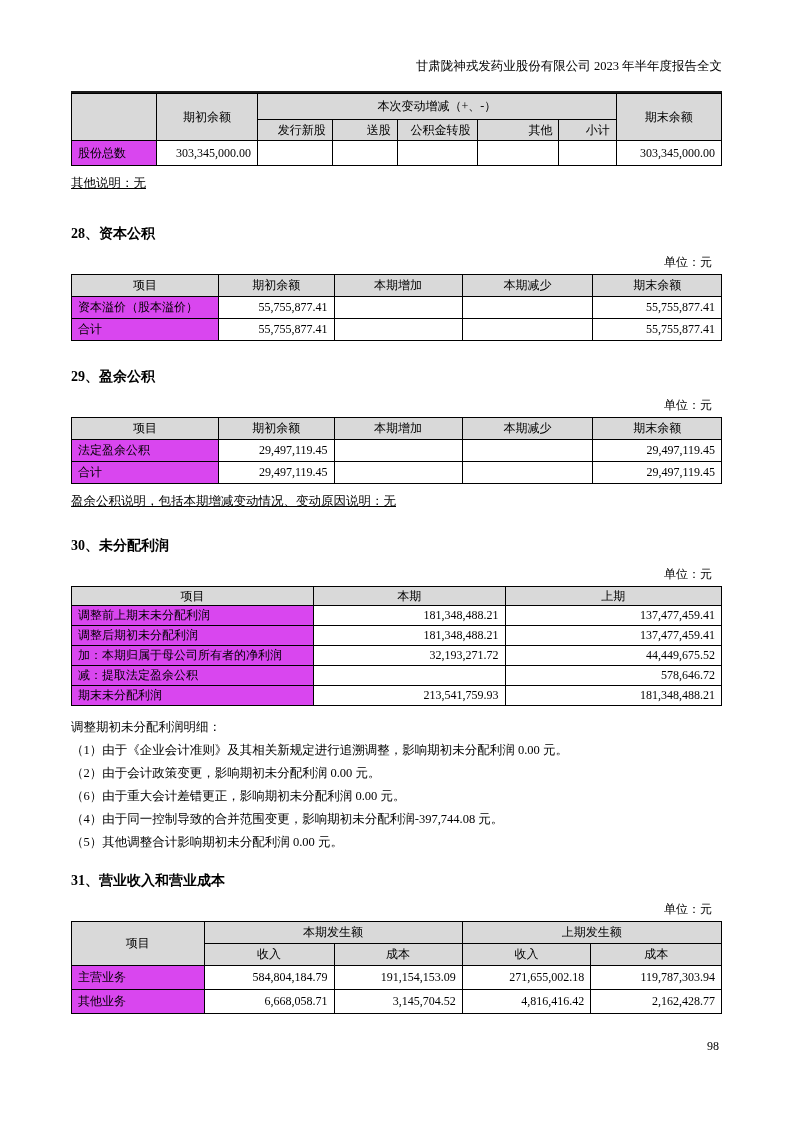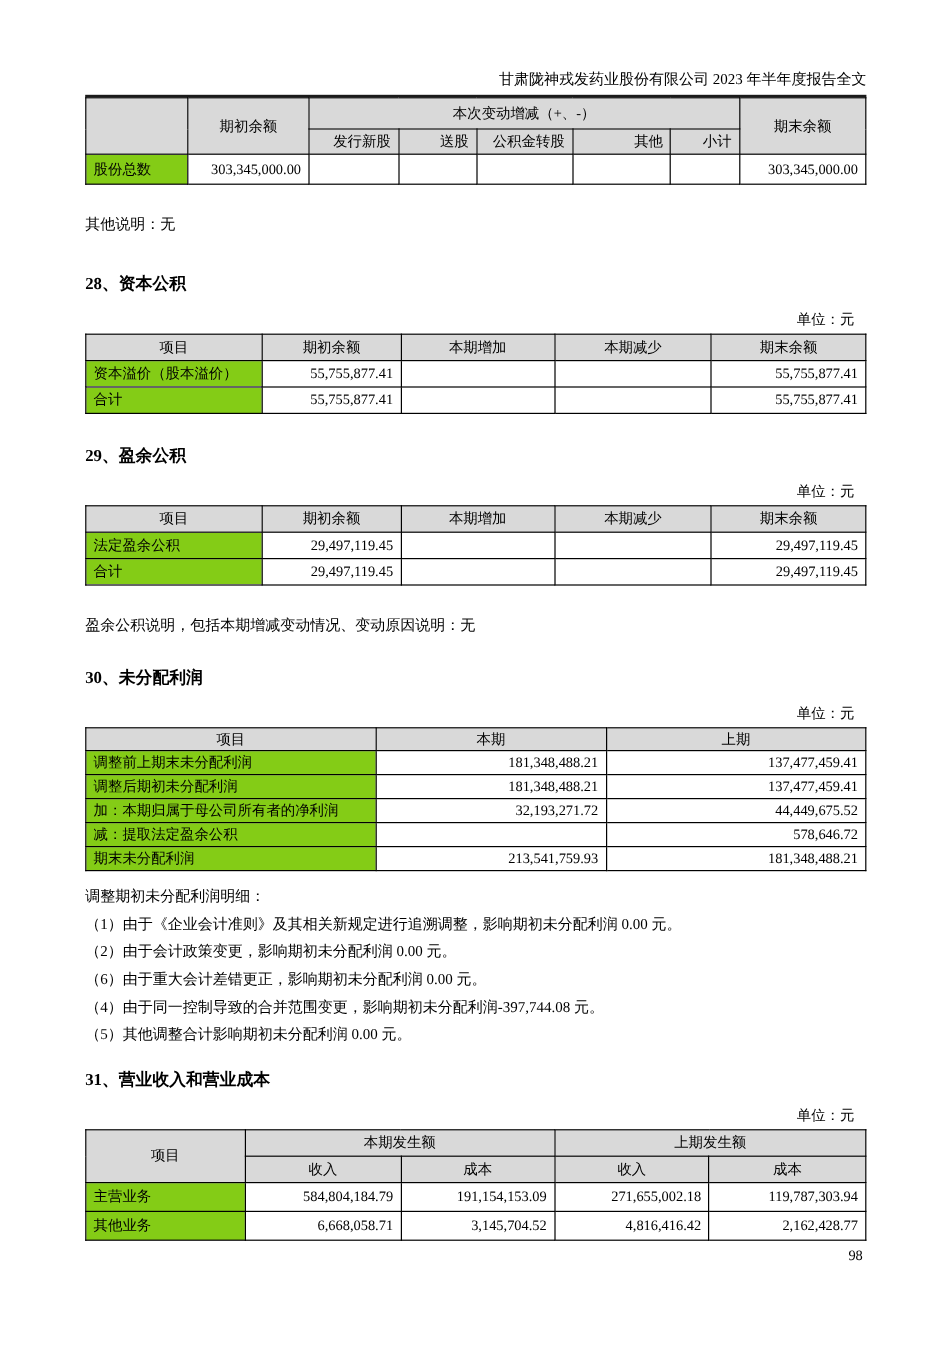--- a/index.html
+++ b/index.html
@@ -13,21 +13,21 @@
     position: relative;
     overflow: hidden;
   }
   .page { padding: 56px 71px 0 71px; width: 793px; }
 
   
   .report-header {
     text-align: right;
     font-size: 12.5px;
     line-height: 20px;
-    padding-bottom: 3px;
+    padding-bottom: 15px;
     border-bottom: 2px solid #1a1a1a;
   }
 
   
   table.doc-table {
     width: 100%;
     border-collapse: collapse;
     table-layout: fixed;
     font-size: 12px;
     margin: 0;
@@ -37,21 +37,21 @@
     padding: 1px 6px;
     line-height: 15px;
     overflow: hidden;
     white-space: nowrap;
   }
   table.doc-table th {
     background: #d9d9d9;
     font-weight: normal;
     text-align: center;
   }
-  td.label-cell { background: #84cc16; text-align: left; }
+  td.label-cell { background: #d946ef; text-align: left; }
   td.num-cell { text-align: right; }
   td.blank-cell { background: #ffffff; }
 
   
   .share-table { margin-top: 18px; }
   .share-table tr.hdr1 th { height: 26px; }
   .share-table tr.hdr2 th { height: 21px; text-align: right; }
   .share-table tr.data td { height: 25px; }
 
   
@@ -63,21 +63,22 @@
   .t3 tr td { height: 20px; }
 
   
   .t-rev tr.hdr1 th { height: 22px; }
   .t-rev tr.hdr2 th { height: 22px; }
   .t-rev tr.data td { height: 24px; }
 
   .note-line {
     font-size: 12.5px;
     line-height: 18px;
-    margin-top: 24px;
+    margin-top: 8px;
+    text-decoration: underline;
   }
   .section-heading {
     font-size: 14px;
     font-weight: 700;
     line-height: 20px;
     margin-top: 26px;
   }
   .section-heading.first { margin-top: 32px; }
   .unit-label {
     text-align: right;

